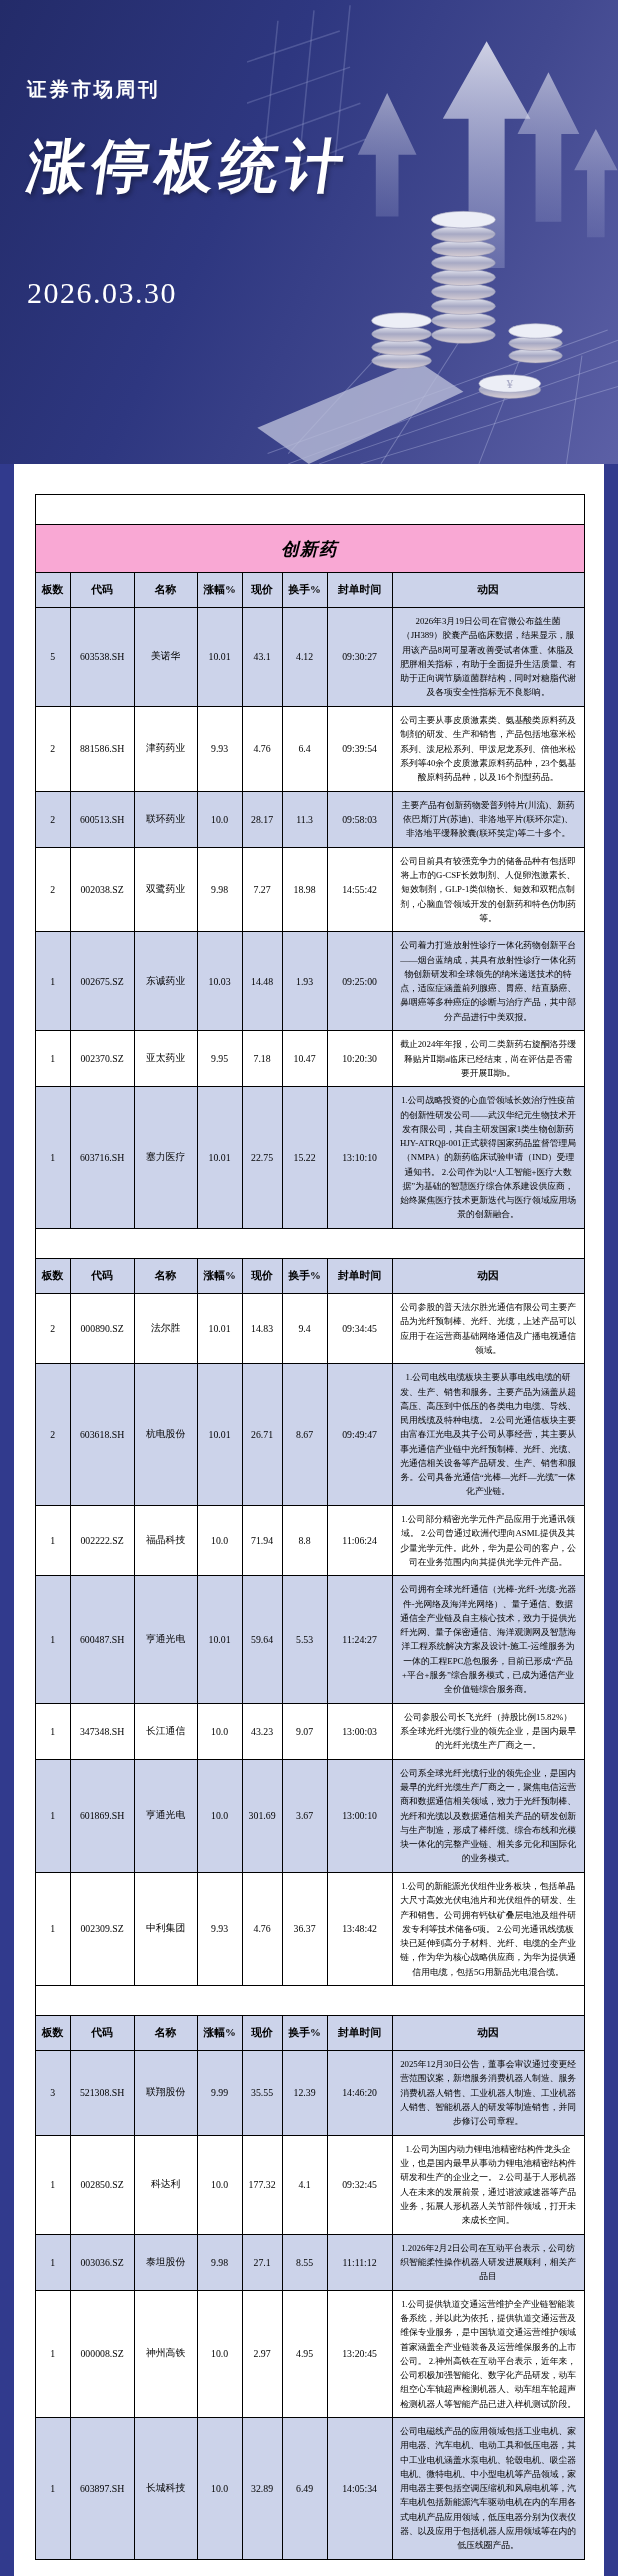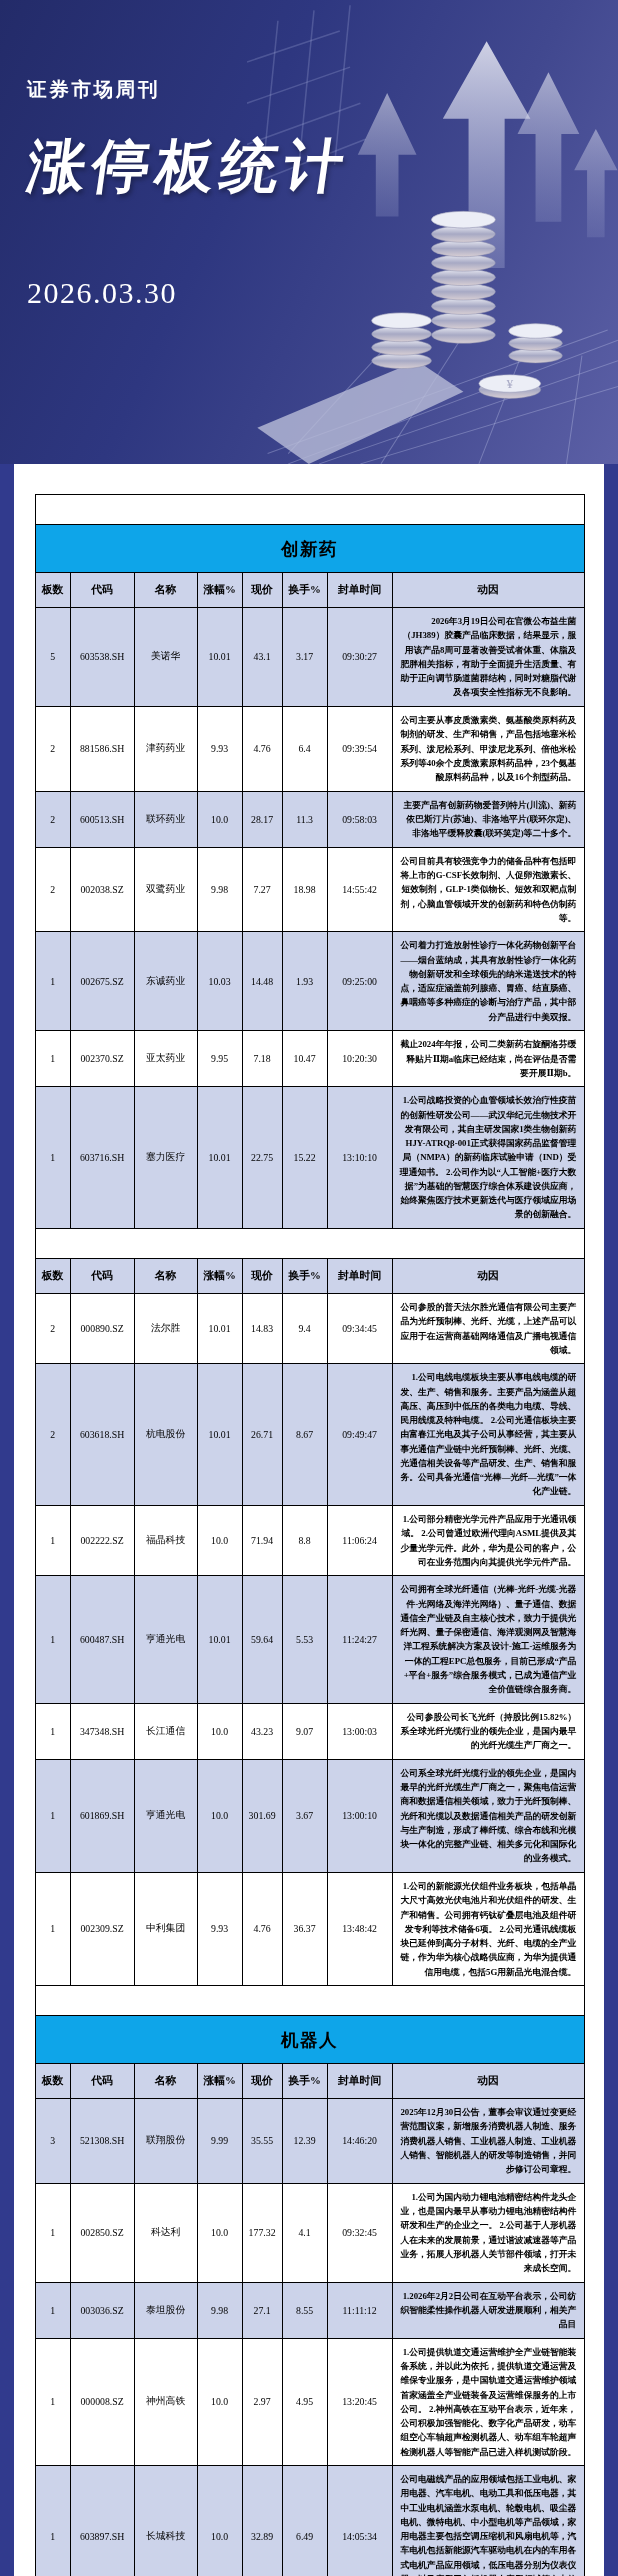--- a/index.html
+++ b/index.html
@@ -41,29 +41,29 @@
   }
   table.main{
     border-collapse:collapse;
     width:549px;
     border:1.5px solid #000;
     table-layout:fixed;
   }
   table.main td,table.main th{border:0.5px solid #000;word-wrap:break-word;}
   tr.spacer td{height:27px;background:#fff;}
   tr.sec-title td{
-    background:#0ea5e9;text-align:center;
-    font-size:17.5px;font-weight:bold;height:45px;letter-spacing:1.5px;color:#000;
+    background:#f9a8d4;text-align:center;
+    font-size:17.5px;font-weight:bold;height:45px;letter-spacing:1.5px;color:#000;font-style:italic;
   }
   tr.cols th{
     background:#CCD3EA;font-size:10.8px;font-weight:bold;height:32px;color:#000;font-family:Liberation Serif, serif;
   }
   tr.row td{font-size:9.8px;text-align:center;padding:5.2px 2.1px;color:#000;background:#fff;}
   tr.row td.reason{
-    font-size:8.8px;text-align:right;padding:6.2px 7.2px;line-height:1.62;font-weight:bold;
+    font-size:8.8px;text-align:center;padding:6.2px 7.2px;line-height:1.62;
   }
   tr.row.shaded td{background:#CCD3EA;}
 </style>
 </head>
 <body>
 
 <div class="banner">
   <svg class="banner-art" viewBox="0 0 720 900" xmlns="http://www.w3.org/2000/svg">
     <defs>
       <linearGradient id="arrowG" x1="0" y1="0" x2="0" y2="1">
@@ -168,21 +168,21 @@
           <th>换手%</th>
           <th>封单时间</th>
           <th>动因</th>
         </tr>
         <tr class="row shaded">
           <td>5</td>
           <td>603538.SH</td>
           <td>美诺华</td>
           <td>10.01</td>
           <td>43.1</td>
-          <td>3.17</td>
+          <td>4.12</td>
           <td>09:30:27</td>
           <td class="reason">2026年3月19日公司在官微公布益生菌（JH389）胶囊产品临床数据，结果显示，服用该产品8周可显著改善受试者体重、体脂及肥胖相关指标，有助于全面提升生活质量、有助于正向调节肠道菌群结构，同时对糖脂代谢及各项安全性指标无不良影响。</td>
         </tr>
         <tr class="row">
           <td>2</td>
           <td>881586.SH</td>
           <td>津药药业</td>
           <td>9.93</td>
           <td>4.76</td>
           <td>6.4</td>
@@ -318,23 +318,20 @@
           <td>中利集团</td>
           <td>9.93</td>
           <td>4.76</td>
           <td>36.37</td>
           <td>13:48:42</td>
           <td class="reason">1.公司的新能源光伏组件业务板块，包括单晶大尺寸高效光伏电池片和光伏组件的研发、生产和销售。公司拥有钙钛矿叠层电池及组件研发专利等技术储备6项。 2.公司光通讯线缆板块已延伸到高分子材料、光纤、电缆的全产业链，作为华为核心战略供应商，为华为提供通信用电缆，包括5G用新品光电混合缆。</td>
         </tr>
         <tr class="spacer">
           <td colspan="8"></td>
         </tr>
-        <tr class="sec-title">
-          <td colspan="8">机器人</td>
-        </tr>
         <tr class="cols">
           <th>板数</th>
           <th>代码</th>
           <th>名称</th>
           <th>涨幅%</th>
           <th>现价</th>
           <th>换手%</th>
           <th>封单时间</th>
           <th>动因</th>
         </tr>

